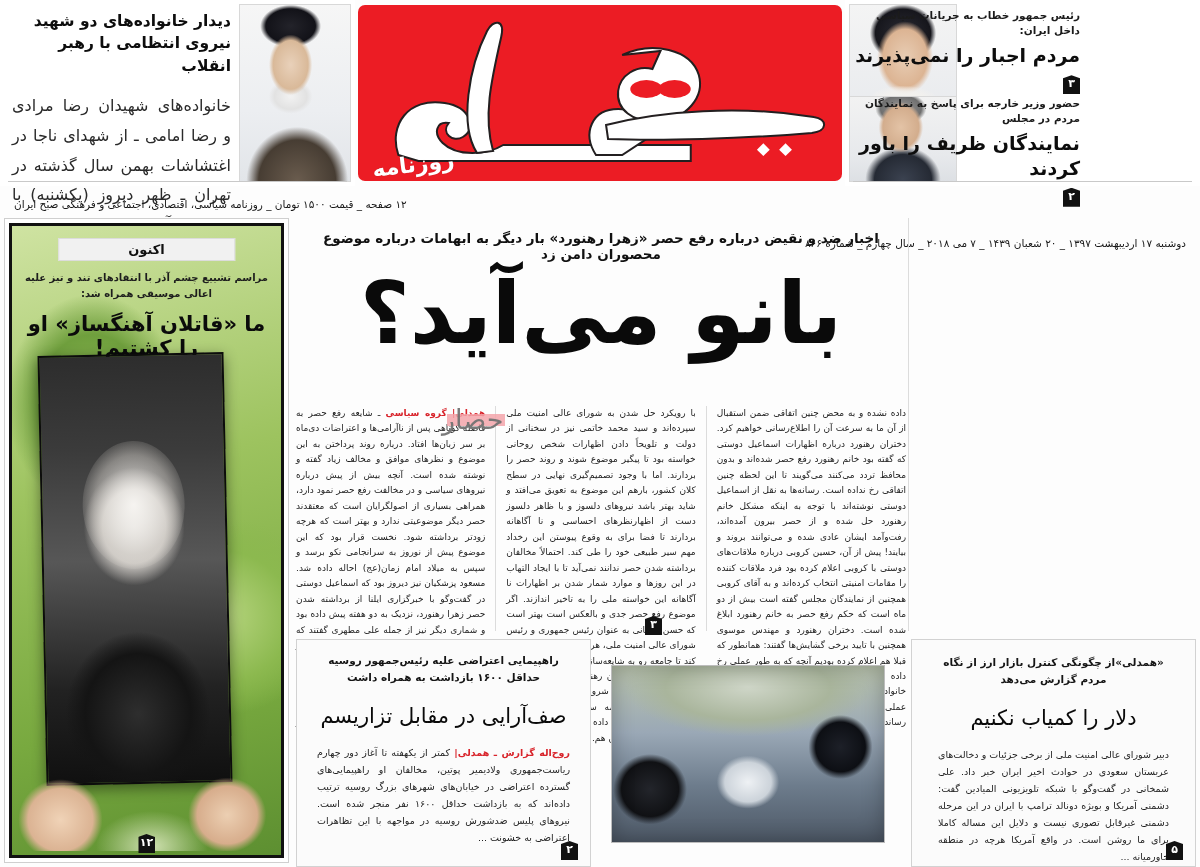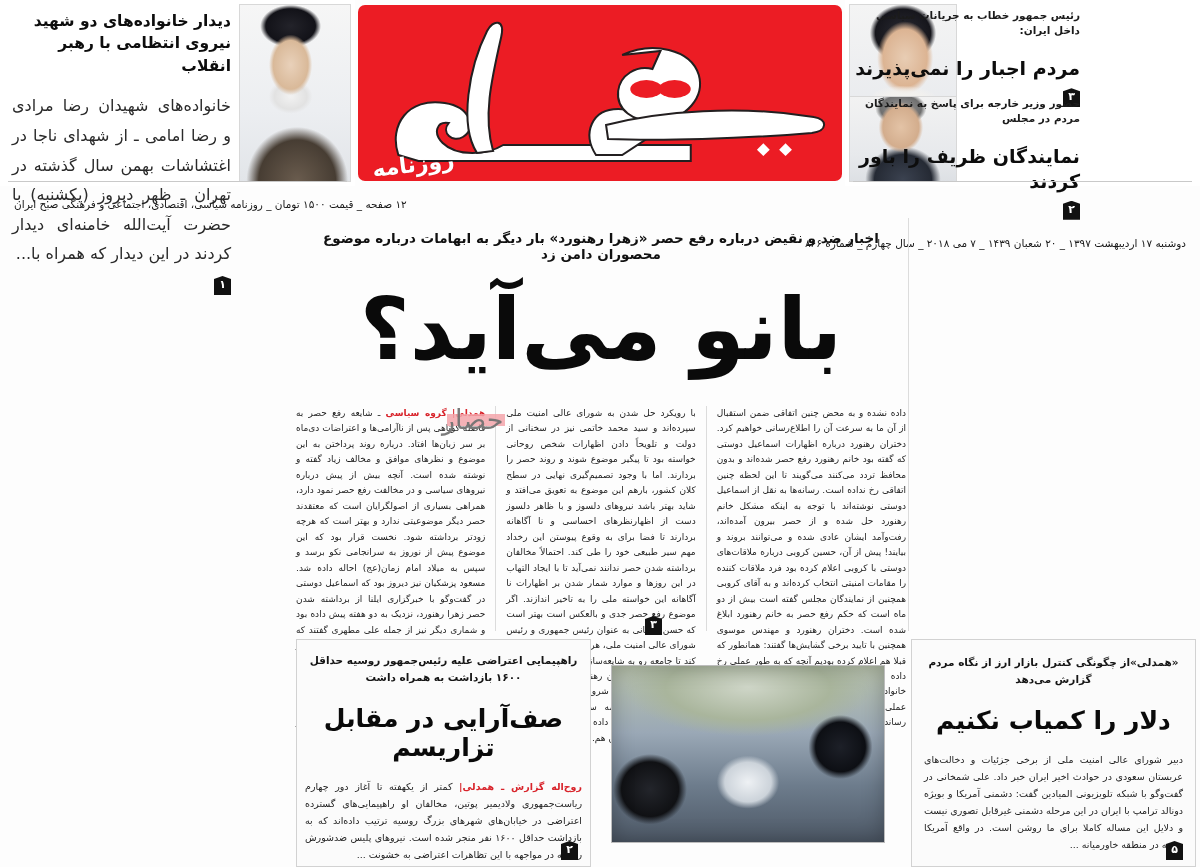--- a/index.html
+++ b/index.html
@@ -50,21 +50,21 @@
   .teaser-right .txt {
     position: absolute; top: 8px; right: 120px; left: 8px;
     text-align: right;
   }
   .kicker-sm {
     font-size: 10.5px; line-height: 1.45; color: #1b1b1b;
     font-weight: 600; letter-spacing: -0.1px;
   }
   .head-sm {
     font-size: 19px; line-height: 1.3; color: #0d0d0d;
-    font-weight: 800; margin-top: 18px; letter-spacing: -0.4px;
+    font-weight: 800; margin-top: 5px; letter-spacing: -0.4px;
   }
   .teaser-right .row2 { top: 96px; }
   .teaser-right .photo2 {
     position: absolute; top: 96px; left: 4px;
     width: 108px; height: 86px;
     background:
       radial-gradient(ellipse 30px 34px at 48% 36%, #e3c3a6 0%, #d3ad8d 60%, rgba(211,173,141,0) 74%),
       radial-gradient(ellipse 34px 22px at 48% 14%, #9a9a9a 0%, #6f6f6f 60%, rgba(111,111,111,0) 75%),
       radial-gradient(ellipse 46px 40px at 50% 98%, #3b4250 0%, #252a34 62%, rgba(37,42,52,0) 82%),
       linear-gradient(180deg,#f2f2f2 0%, #e7e9ec 70%, #dde0e4 100%);
@@ -220,21 +220,21 @@
   .lead {
     position: absolute; top: 0; right: 294px; left: 296px;
     height: 415px;
   }
   .lead-kicker {
     font-size: 13.5px; font-weight: 700; color: #111;
     text-align: center; margin-top: 16px; letter-spacing: -0.2px;
   }
   .lead-head {
     font-size: 86px; font-weight: 900; color: #0a0a0a;
-    text-align: center; margin-top: 22px; line-height: 1.05;
+    text-align: center; margin-top: 6px; line-height: 1.05;
     letter-spacing: -2px;
   }
 
   
   .article {
     position: absolute; top: 192px; right: 294px; left: 296px;
     height: 225px;
     display: flex; flex-direction: row; gap: 10px;
   }
   .acol {
@@ -254,30 +254,30 @@
     width: 58px; height: 12px; background: #f3a4aa; opacity:.85;
   }
   .article-badge { position: absolute; bottom: -4px; right: 40%; }
 
   
   .bottom { position: absolute; top: 425px; right: 294px; left: 296px; height: 228px; }
 
   .bbox {
     position: absolute; top: 0; height: 228px;
     border: 1px solid #d2d2d2; background: #fbfbfb;
-    padding: 12px 8px 8px;
+    padding: 12px 20px 8px;
   }
   .bbox-left  { left: 0;   width: 295px; }
   .bbox-mid   { left: 302px; width: 300px; border: none; background: transparent; padding: 10px 0 0; }
   .bbox-kicker {
     font-size: 10.5px; font-weight: 700; color: #151515;
     text-align: center; line-height: 1.6;
   }
   .bbox-head {
-    font-size: 25px; font-weight: 700; color: #0a0a0a;
+    font-size: 21px; font-weight: 400; color: #0a0a0a;
     text-align: center; margin-top: 18px; letter-spacing: -0.8px;
   }
   .bbox-body {
     font-size: 9.5px; line-height: 1.8; color: #1c1c1c;
     margin-top: 16px; text-align: justify; text-align-last: right;
   }
   .bbox .pagebadge { position: absolute; bottom: 6px; right: 12px; }
 
   .protest-photo {
     width: 274px; height: 178px; margin: 16px auto 0;
@@ -289,21 +289,21 @@
       radial-gradient(ellipse 150px 60px at 50% 12%, #cfd6c8 0%, #a9b59c 55%, rgba(169,181,156,0) 82%),
       linear-gradient(180deg,#b9c3ad 0%, #9aa8b6 38%, #6d7c8c 68%, #4d5866 100%);
     box-shadow: inset 0 0 22px rgba(0,0,0,.28);
   }
 
   
   .rbox {
     position: absolute; top: 425px; right: 4px;
     width: 285px; height: 228px;
     border: 1px solid #d2d2d2; background: #fbfbfb;
-    padding: 14px 12px 8px;
+    padding: 14px 26px 8px;
   }
 
   
   .vrule { position: absolute; width: 1px; background: #dcdcdc; }
 </style>
 </head>
 <body>
 
 <div class="page">
 
@@ -363,20 +363,30 @@
     </div>
   </div>
 
   <div class="datestrip">
     <div class="date-right">دوشنبه ۱۷ اردیبهشت ۱۳۹۷ _ ۲۰ شعبان ۱۴۳۹ _ ۷ می ۲۰۱۸ _ سال چهارم _ شماره ۸۶۶</div>
     <div class="date-left">۱۲ صفحه _ قیمت ۱۵۰۰ تومان _ روزنامه سیاسی، اقتصادی، اجتماعی و فرهنگی صبح ایران</div>
   </div>
 
   <div class="main">
 
+    <div class="col-photo">
+      <div class="photo-card">
+        <div class="akonun">اکنون</div>
+        <div class="akonun-sub">مراسم تشییع چشم آذر با انتقادهای تند و تیز علیه اعالی موسیقی همراه شد:</div>
+        <div class="akonun-head">ما «قاتلان آهنگساز» او را کشتیم!</div>
+        <div class="poster"></div>
+        <div class="hands"></div>
+        <span class="pagebadge">۱۲</span>
+      </div>
+    </div>
 
     <div class="lead">
       <div class="lead-kicker">اخبار ضد و نقیض درباره رفع حصر «زهرا رهنورد» بار دیگر به ابهامات درباره موضوع محصوران دامن زد</div>
       <div class="lead-head">بانو می‌آید؟</div>
     </div>
 
     <div class="article">
       <div class="acol">داده نشده و به محض چنین اتفاقی ضمن استقبال از آن ما به سرعت آن را اطلاع‌رسانی خواهیم کرد. دختران رهنورد درباره اظهارات اسماعیل دوستی که گفته بود خانم رهنورد رفع حصر شده‌اند و بدون محافظ تردد می‌کنند می‌گویند تا این لحظه چنین اتفاقی رخ نداده است. رسانه‌ها به نقل از اسماعیل دوستی نوشته‌اند با توجه به اینکه مشکل خانم رهنورد حل شده و از حصر بیرون آمده‌اند، رفت‌وآمد ایشان عادی شده و می‌توانند بروند و بیایند! پیش از آن، حسین کروبی درباره ملاقات‌های دوستی با کروبی اعلام کرده بود فرد ملاقات کننده را مقامات امنیتی انتخاب کرده‌اند و به آقای کروبی همچنین از نمایندگان مجلس گفته است بیش از دو ماه است که حکم رفع حصر به خانم رهنورد ابلاغ شده است. دختران رهنورد و مهندس موسوی همچنین با تایید برخی گشایش‌ها گفتند: همانطور که قبلا هم اعلام کرده بودیم آنچه که به طور عملی رخ داده است گشایش‌هایی در تماس و رفت‌وآمد خانواده با پدر و مادرمان است و هر گونه گشایش عملی و واقعی دیگر را نیز به اطلاع مردم خواهیم رساند طبعا آزادی و رفع حصر ...</div>
       <div class="acol">با رویکرد حل شدن به شورای عالی امنیت ملی سپرده‌اند و سید محمد خاتمی نیز در سخنانی از دولت و تلویحاً دادن اظهارات شخص روحانی خواسته بود تا پیگیر موضوع شوند و روند حصر را بردارند. اما با وجود تصمیم‌گیری نهایی در سطح کلان کشور، بارهم این موضوع به تعویق می‌افتد و شاید بهتر باشد نیروهای دلسوز و با ظاهر دلسوز دست از اظهارنظرهای احساسی و نا آگاهانه بردارند تا فضا برای به وقوع پیوستن این رخداد مهم سیر طبیعی خود را طی کند. احتمالاً مخالفان برداشته شدن حصر ندانند نمی‌آید تا با ایجاد التهاب در این روزها و موارد شمار شدن بر اظهارات نا آگاهانه این خواسته ملی را به تاخیر اندازند. اگر موضوع رفع حصر جدی و بالعکس است بهتر است که حسن روحانی به عنوان رئیس جمهوری و رئیس شورای عالی امنیت ملی، هرچه سریع‌تر آن را اعلام کند تا جامعه رو به شایعه‌سازی و گفته‌های نادرست سوق پیدا نکند. دختران رهنورد، در این باره گفته گفتند که حکمی برای شروع حصر، ۸ سال ادامه غیرقانونی آن را همه سختی و ممنوعیت و محرومیت به مادرمان داده نشده و حکمی که بر این لحظه برای پایان آن هم...</div>
       <div class="acol" style="position:relative;">

